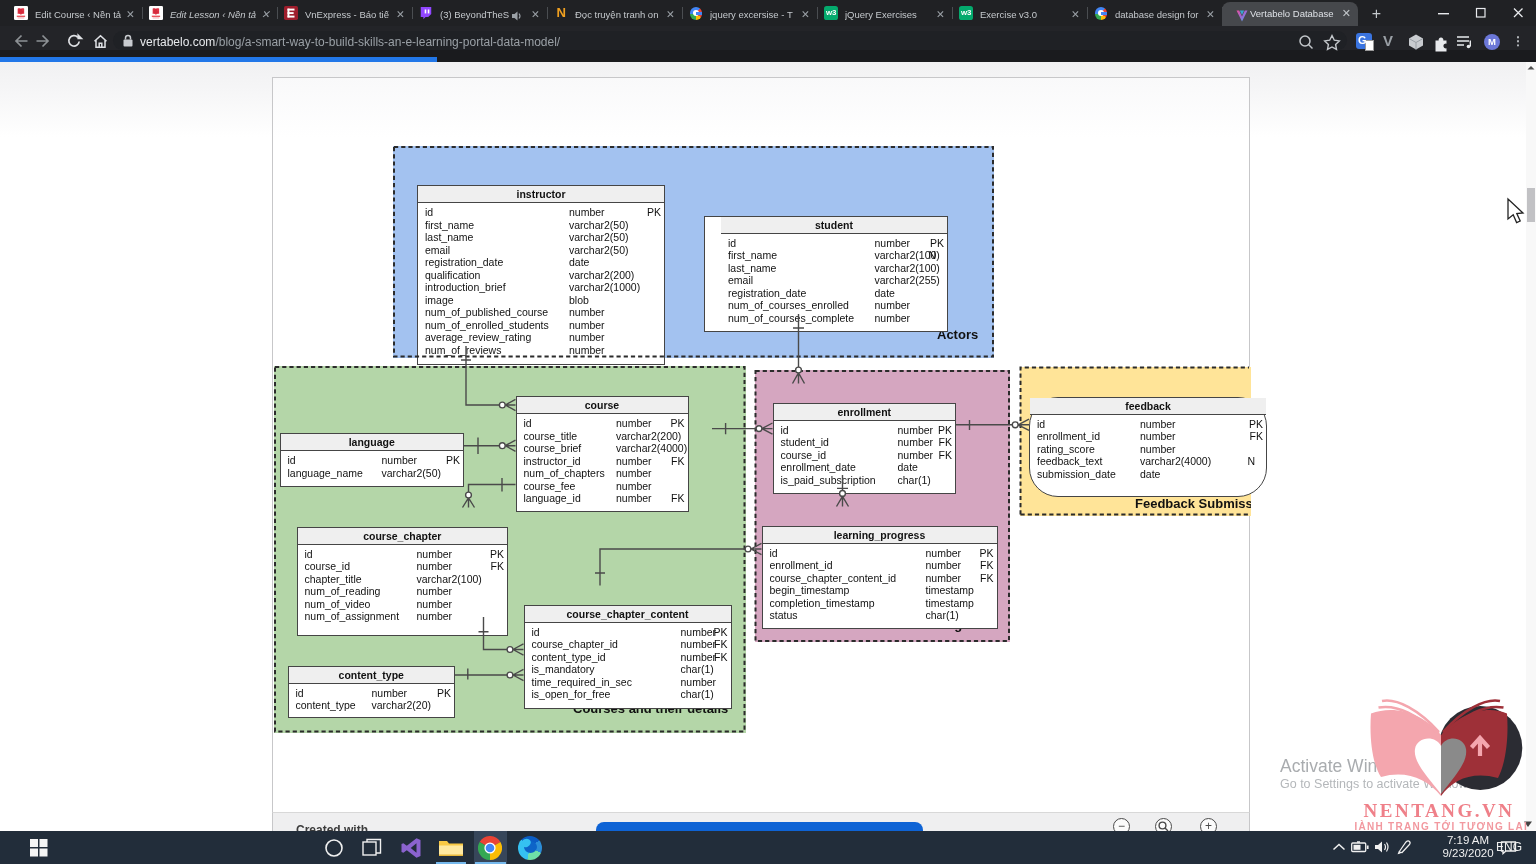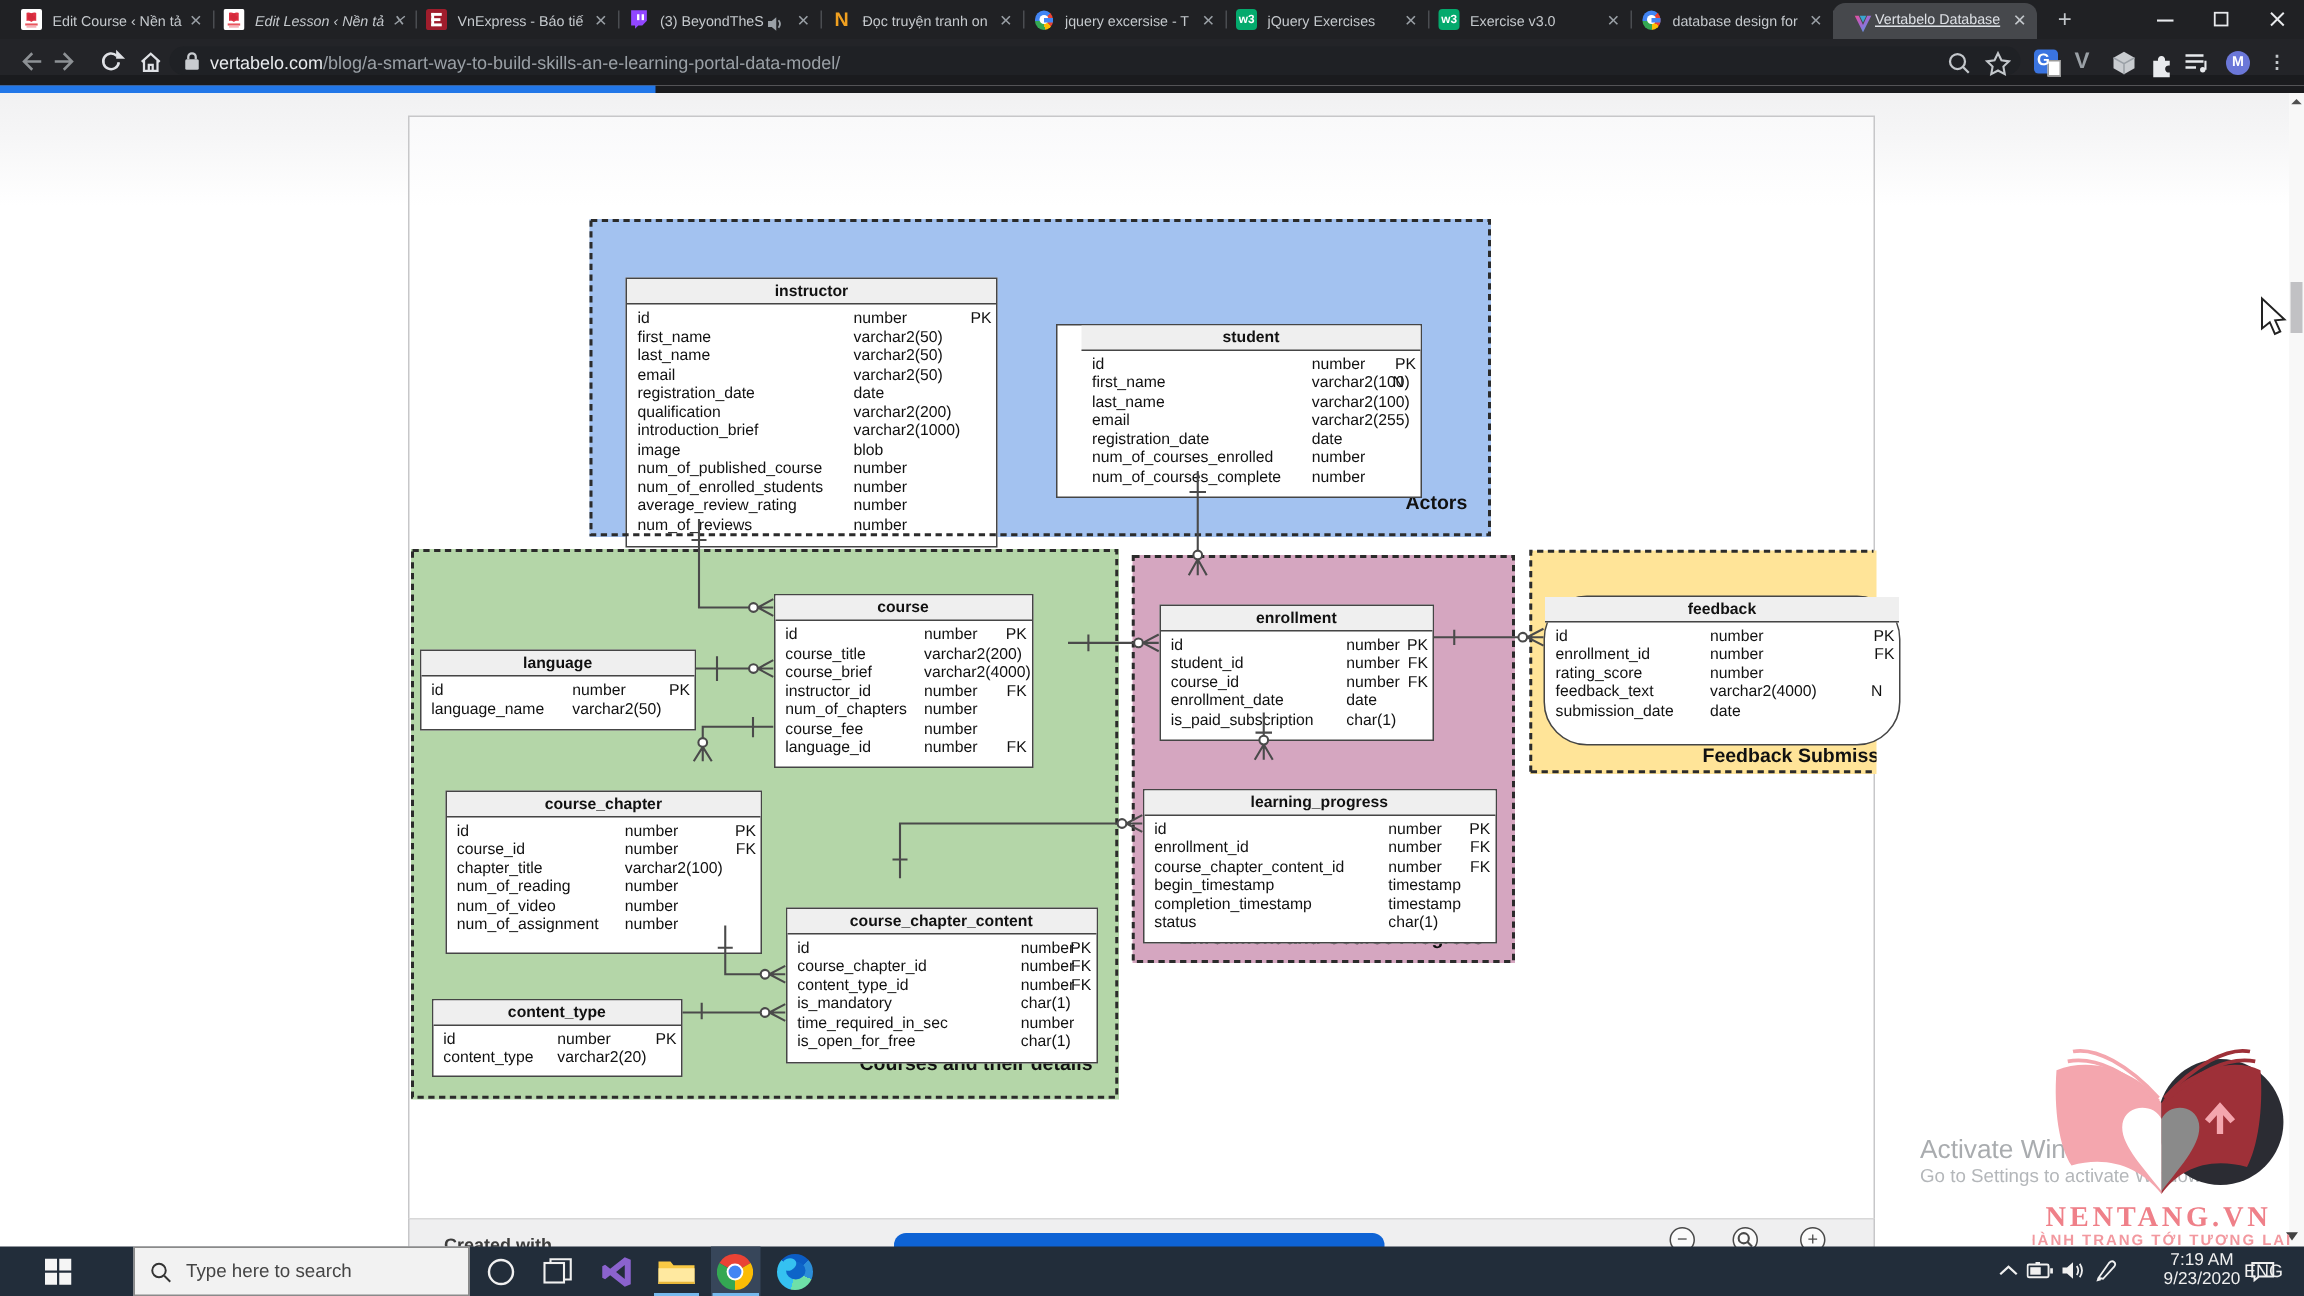--- a/index.html
+++ b/index.html
@@ -153,21 +153,21 @@
           <defs>
             <linearGradient id="vg" x1="0" y1="0" x2="1" y2="1">
               <stop offset="0" stop-color="#e84f9c"></stop>
               <stop offset="0.5" stop-color="#9b6ad6"></stop>
               <stop offset="1" stop-color="#37b6e9"></stop>
             </linearGradient>
           </defs>
           <path d="M2.5 2.5 L8 13.5 L13.5 2.5 L10.8 2.5 L8 8.6 L5.2 2.5 Z" fill="url(#vg)"></path>
           <path d="M5.8 2.5 L8 7 L10.2 2.5 Z" fill="#37b6e9" opacity="0.85"></path>
         </svg></span>
-      <span style="position:absolute;left:28px;top:6px;width:88px;height:13px;overflow:hidden;font-size:9.5px;color:#dee1e6;white-space:nowrap;text-decoration:underline;">Vertabelo Database</span>
+      <span style="position:absolute;left:28px;top:6px;width:88px;height:13px;overflow:hidden;font-size:9.5px;color:#dee1e6;white-space:nowrap;">Vertabelo Database</span>
       <span style="position:absolute;right:7px;top:5px;color:#c3c7cb;font-size:11px;">✕</span>
     </div>
 <div style="position:absolute;left:1368px;top:5px;width:17px;height:17px;color:#c3c7cb;font-size:16px;line-height:17px;text-align:center;font-weight:300;">+</div>
 <svg width="130" height="28" style="position:absolute;left:1400px;top:0;">
       <rect x="38" y="13" width="11" height="1.4" fill="#e8eaed"></rect>
       <rect x="76.5" y="8.5" width="8.5" height="8.5" fill="none" stroke="#e8eaed" stroke-width="1.2"></rect>
       <rect x="79" y="6" width="8.5" height="8.5" fill="none" stroke="#e8eaed" stroke-width="1.2" opacity="0"></rect>
       <path d="M114 8.5 L122.5 17 M122.5 8.5 L114 17" stroke="#e8eaed" stroke-width="1.3"></path>
     </svg>
 </div>
@@ -603,27 +603,20 @@
 <svg width="22" height="30" class="abs" style="left:1506px;top:197px;">
     <path d="M2 2 L2 22 L7.2 17.8 L10.6 25.6 L14.2 24 L10.8 16.6 L17 16 Z" fill="#fff" stroke="#222" stroke-width="1.3"></path>
   </svg>
 <div id="taskbar">
 <svg width="18" height="18" class="abs" style="left:30px;top:8px;">
       <rect x="0" y="0" width="8" height="8" fill="#f5f5f5"></rect>
       <rect x="9.5" y="0" width="8" height="8" fill="#f5f5f5"></rect>
       <rect x="0" y="9.5" width="8" height="8" fill="#f5f5f5"></rect>
       <rect x="9.5" y="9.5" width="8" height="8" fill="#f5f5f5"></rect>
     </svg>
-<div id="tsearch">
-      <svg width="15" height="15" style="position:absolute;left:10px;top:9px;">
-        <circle cx="6" cy="6" r="4.5" stroke="#333" stroke-width="1.3" fill="none"></circle>
-        <path d="M9.5 9.5 L13.5 13.5" stroke="#333" stroke-width="1.3"></path>
-      </svg>
-      <span style="position:absolute;left:34px;top:8px;">Type here to search</span>
-    </div>
 </div>
 <svg width="20" height="20" class="abs" style="left:324px;top:838px;">
     <circle cx="10" cy="10" r="8" stroke="#f0f0f0" stroke-width="1.6" fill="none"></circle>
   </svg>
 <svg width="20" height="20" class="abs" style="left:362px;top:838px;">
     <rect x="1" y="4" width="13" height="13" stroke="#f0f0f0" stroke-width="1.4" fill="none"></rect>
     <path d="M5 4 V1.5 H18.5 V15 H14" stroke="#f0f0f0" stroke-width="1.4" fill="none"></path>
   </svg>
 <svg width="24" height="24" class="abs" style="left:399px;top:836px;">
     <path d="M17.5 2.2 L21.5 3.9 V20.1 L17.5 21.8 L7.8 14.2 L4.4 16.8 L2.5 15.9 V8.1 L4.4 7.2 L7.8 9.8 Z" fill="#8b63ce"></path>

